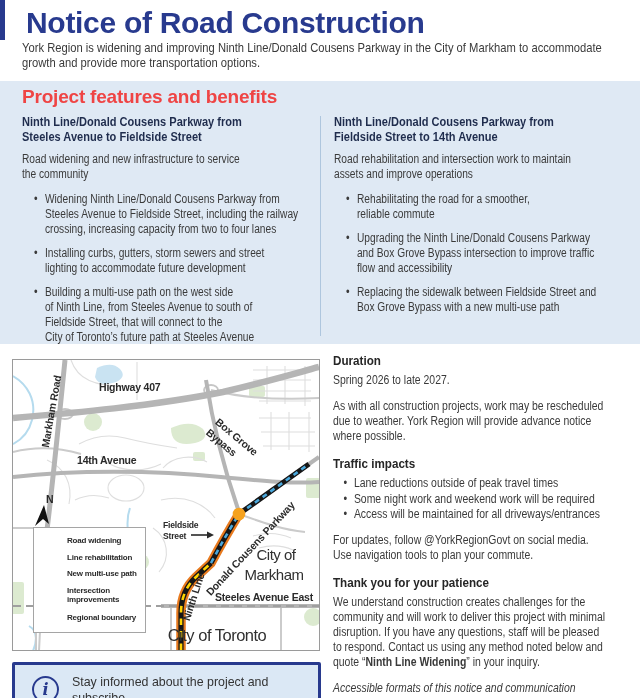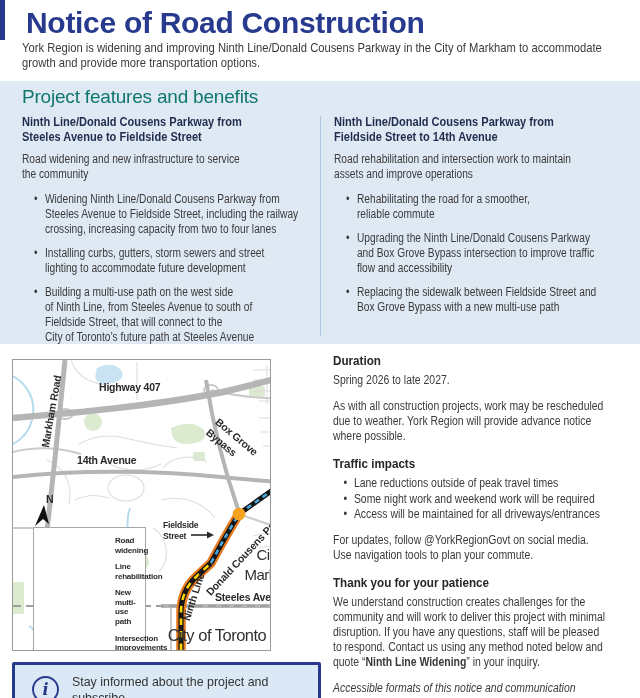--- a/index.html
+++ b/index.html
@@ -13,46 +13,46 @@
 
   
   .accent-bar { left:0; top:0; width:5px; height:40px; background:#283a8e; }
   .page-title { left:22px; top:2px; margin:4px; font-size:30px; font-weight:bold;
     color:#283a8e; letter-spacing:-0.3px; white-space:nowrap; }
   .intro { left:22px; top:41px; margin:0; font-size:12.2px; line-height:15px;
     white-space:pre-line; transform:scaleX(.92); transform-origin:0 0; width:650px; }
 
   
   .band { left:0; top:81px; width:640px; height:263px; background:#dfe9f4; }
-  .section-title { left:22px; top:86px; margin:0; font-size:19px; font-weight:normal;
-    color:#0f766e; letter-spacing:-0.2px; white-space:nowrap; }
+  .section-title { left:22px; top:86px; margin:0; font-size:19px; font-weight:bold;
+    color:#ef4444; letter-spacing:-0.2px; white-space:nowrap; }
   .feat-col { top:114px; width:348px; transform:scaleX(.85); transform-origin:0 0;
     font-size:12px; line-height:15px; }
   .feat-col.left { left:22px; }
   .feat-col.right { left:334px; }
   .feat-col h3 { margin:0 0 8px; font-size:13px; line-height:15px; color:#1f2c4d;
     white-space:pre-line; }
   .feat-col .sub { margin:0 0 10px; white-space:pre-line; }
   .bullet { display:flex; margin:0 0 9px; }
   .bullet::before { content:"\2022"; flex:0 0 13px; margin-left:14px; }
   .bullet .bt { white-space:pre-line; }
   .col-divider { left:320px; top:116px; width:1px; height:220px; background:#aec6de; }
 
   
-  .map { left:12px; top:359px; width:259px; height:292px; border:1px solid #9a9a9a;
+  .map { left:12px; top:359px; width:308px; height:292px; border:1px solid #9a9a9a;
     background:#fff; overflow:hidden; }
   .map svg { position:absolute; left:0; top:0; }
   .maplbl { font-family:"Liberation Sans",sans-serif; font-weight:bold; font-size:10.5px;
     fill:#2a2a2a; letter-spacing:-0.2px; }
   .maplbl.big { font-weight:normal; font-size:15px; fill:#303030; letter-spacing:-0.5px; }
   .maplbl.big2 { font-weight:normal; font-size:16.5px; fill:#303030; letter-spacing:-0.5px; }
   .maplbl.sm { font-size:8.6px; }
   .legend { position:absolute; left:20px; top:167px; width:113px; background:#fff;
     border:1px solid #a5a5a5; padding:8px 5px 3px 7px; }
-  .lrow { display:flex; align-items:center; margin-bottom:7px;gap:48px; }
+  .lrow { display:flex; align-items:flex-start; margin-bottom:7px; }
   .licon-wrap { flex:0 0 26px; padding-top:2px; }
   .llabel { font-size:8px; font-weight:bold; color:#2b2b2b; line-height:9.5px;
     letter-spacing:-0.2px; }
   .ic-widen { width:22px; height:6px; background-color:#141414;
     background-image:repeating-linear-gradient(90deg,#ffd400 0 4px, rgba(0,0,0,0) 4px 8px);
     background-size:100% 2.4px; background-position:0 50%; background-repeat:no-repeat; }
   .ic-rehab { width:22px; height:6px; background-color:#141414;
     background-image:repeating-linear-gradient(90deg,#4aa8dc 0 3.5px, rgba(0,0,0,0) 3.5px 7px);
     background-size:100% 2.4px; background-position:0 50%; background-repeat:no-repeat; }
   .ic-path { width:22px; height:7px; border-top:2px solid #e87a1e; border-bottom:2px solid #e87a1e; }

